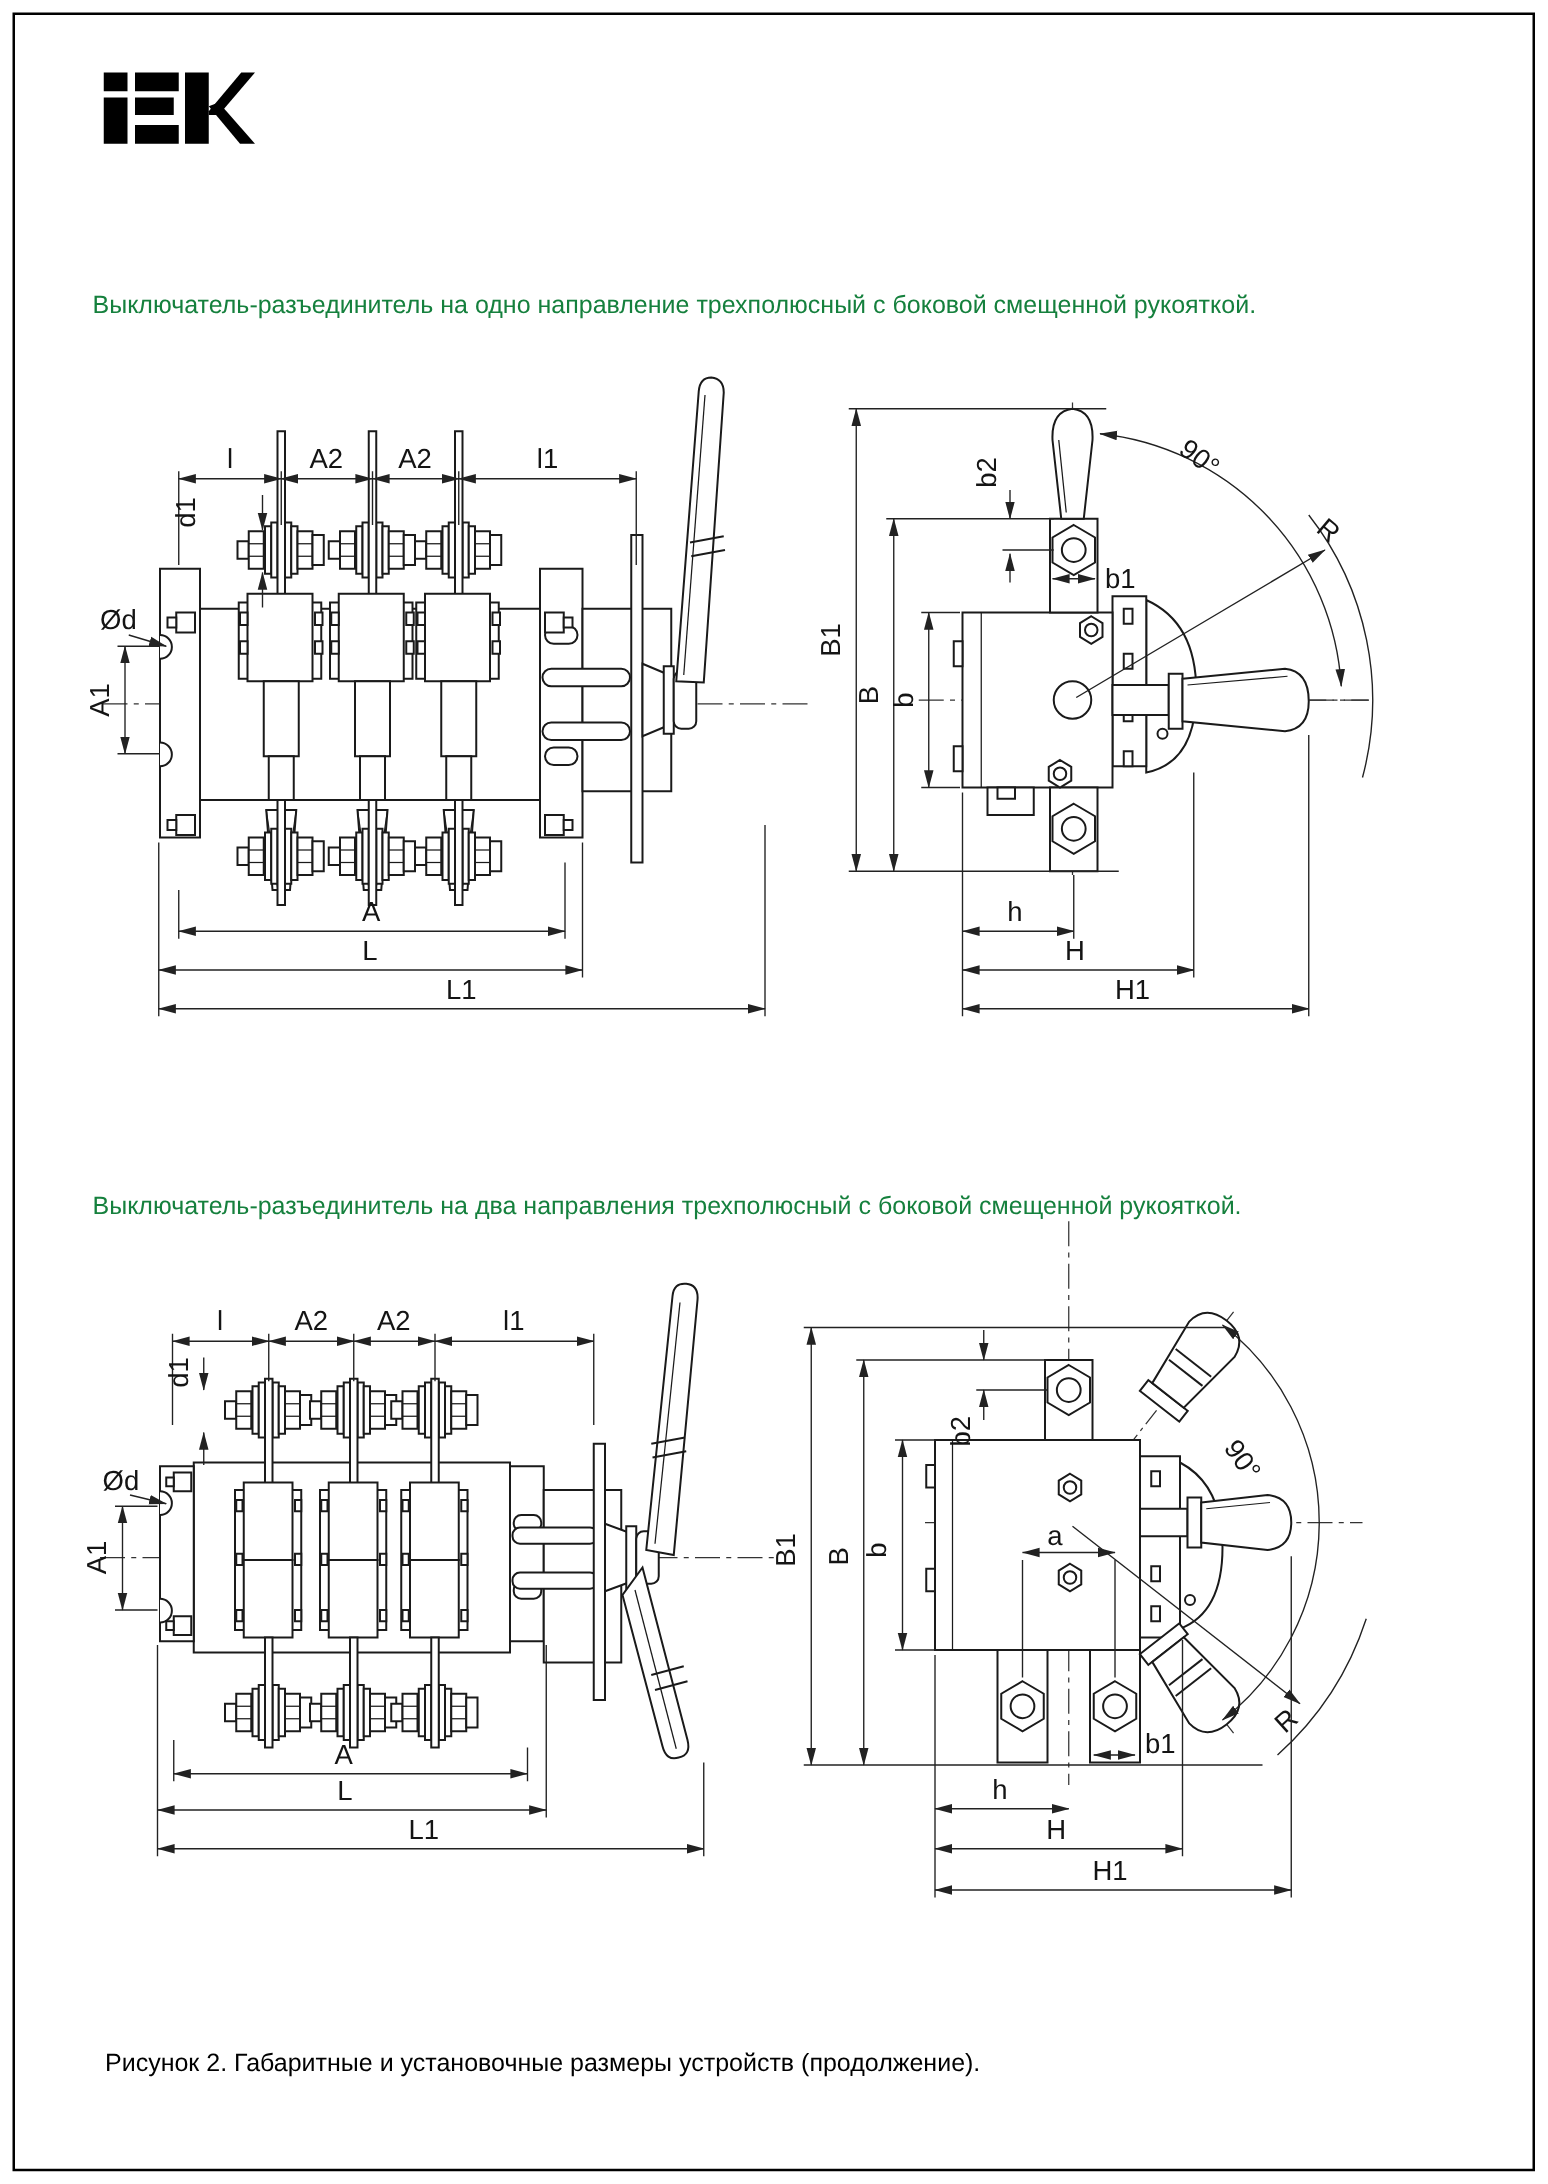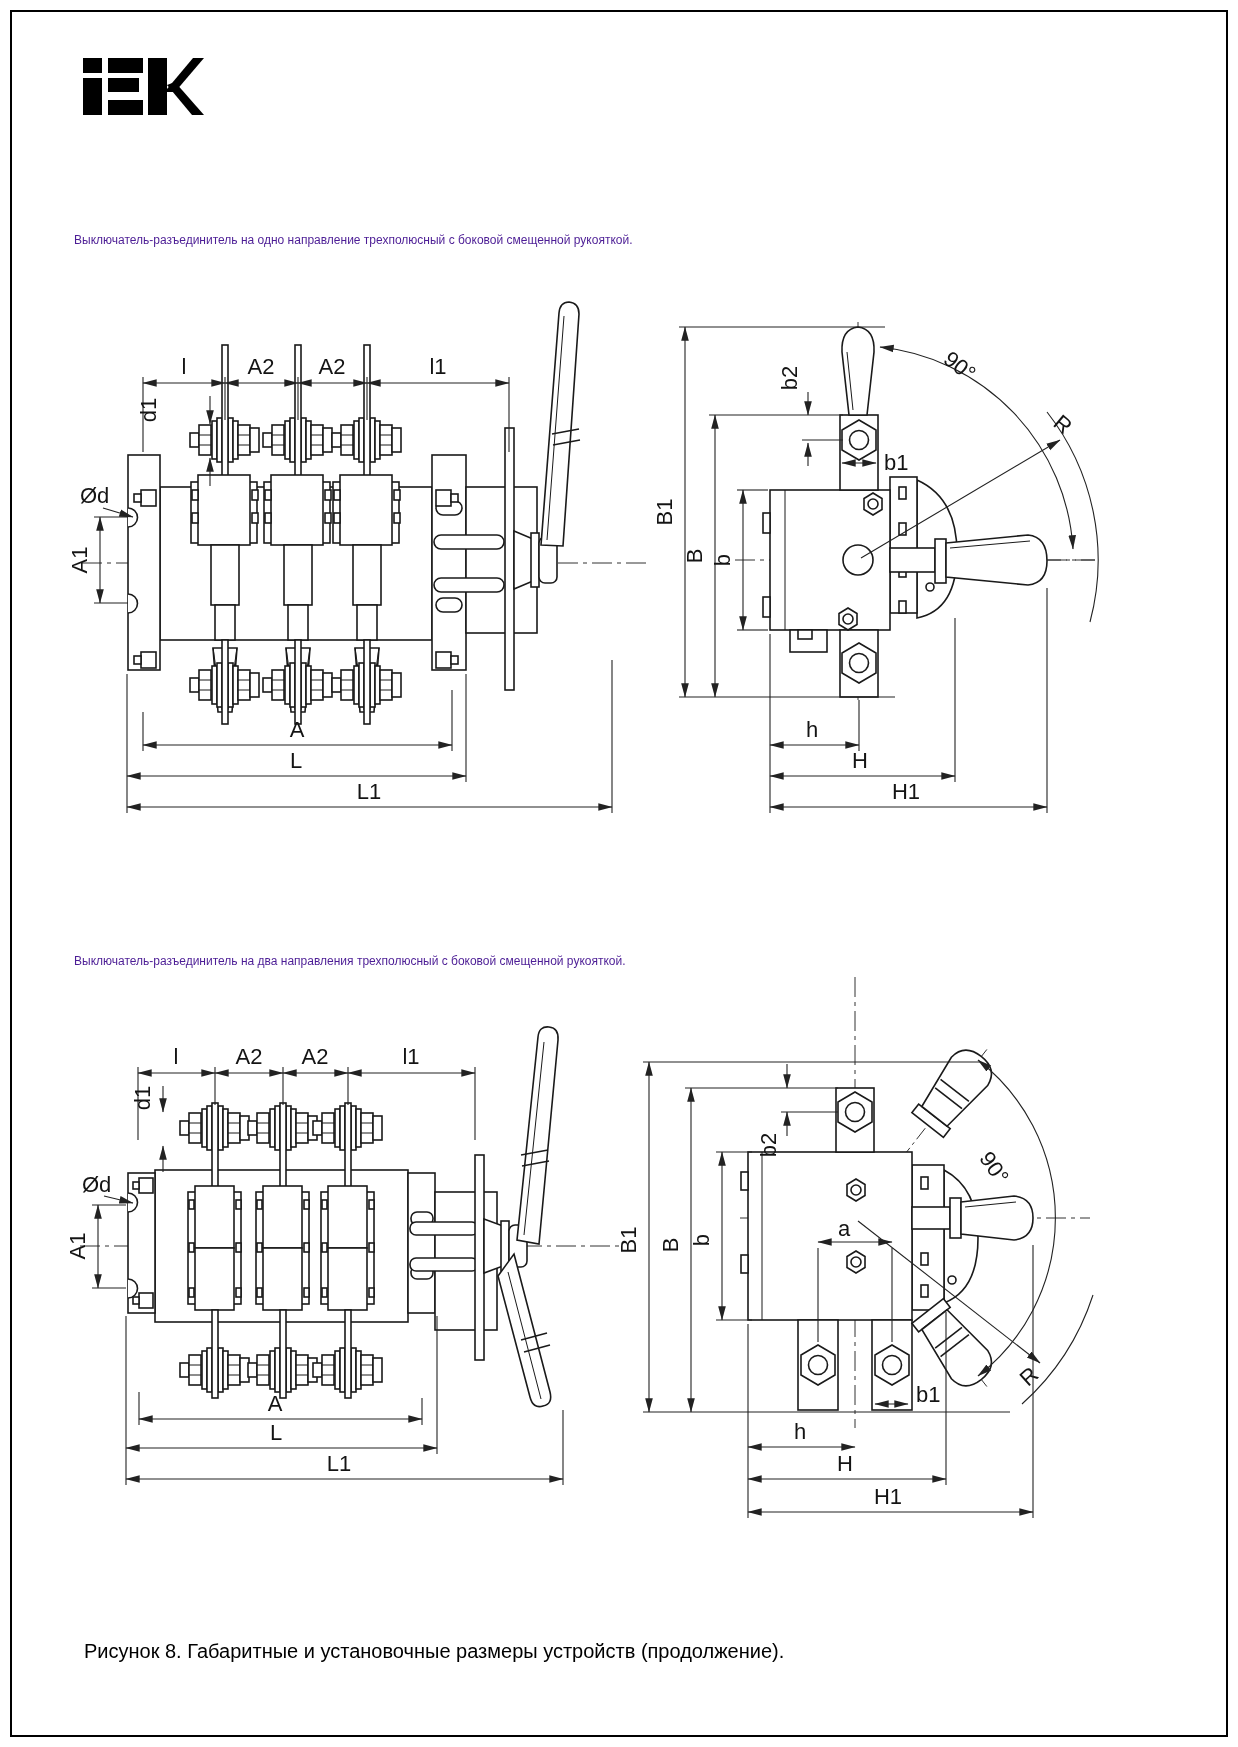--- a/index.html
+++ b/index.html
@@ -1,18 +1,18 @@
 <!DOCTYPE html>
 <html><head>
 <meta charset="utf-8">
 <style>
   html,body{margin:0;padding:0;background:#fff;}
   body{width:1238px;height:1747px;position:relative;font-family:"Liberation Sans",sans-serif;overflow:hidden;}
   .frame{position:absolute;left:10px;top:10px;right:10px;bottom:10px;border:2px solid #000;}
-  .title{position:absolute;left:74px;width:1100px;font-size:12px;color:#4c1d95;white-space:nowrap;}
+  .title{position:absolute;left:74px;width:1100px;font-size:20px;color:#15803d;white-space:nowrap;}
   #title1{top:233px;}
   #title2{top:933px;margin-top:21px;}
   #caption{position:absolute;left:84px;top:1640px;font-size:20px;color:#000;white-space:nowrap;}
   svg{position:absolute;}
   #logo{left:80px;top:55px;}
   #row1{left:60px;top:270px;}
   #row2{left:60px;top:950px;}
   .obj{fill:#fff;stroke:#1a1a1a;stroke-width:1.6;stroke-linejoin:miter;}
   .ln{fill:none;stroke:#1a1a1a;stroke-width:1.6;}
   .tn{fill:none;stroke:#1a1a1a;stroke-width:1;}
@@ -440,13 +440,13 @@
     <text x="800" y="1439" text-anchor="middle">h</text>
     <line class="dim" x1="946" y1="1312" x2="946" y2="1485"></line>
     <line class="dim" x1="748" y1="1479" x2="946" y2="1479" marker-start="url(#as2)" marker-end="url(#ae2)"></line>
     <text x="845" y="1471" text-anchor="middle">H</text>
     <line class="dim" x1="1033" y1="1245" x2="1033" y2="1518"></line>
     <line class="dim" x1="748" y1="1512" x2="1033" y2="1512" marker-start="url(#as2)" marker-end="url(#ae2)"></line>
     <text x="888" y="1504" text-anchor="middle">H1</text>
   </g>
 </svg>
 
-<div id="caption">Рисунок 8. Габаритные и установочные размеры устройств (продолжение).</div>
+<div id="caption">Рисунок 2. Габаритные и установочные размеры устройств (продолжение).</div>
 
 </body></html>

